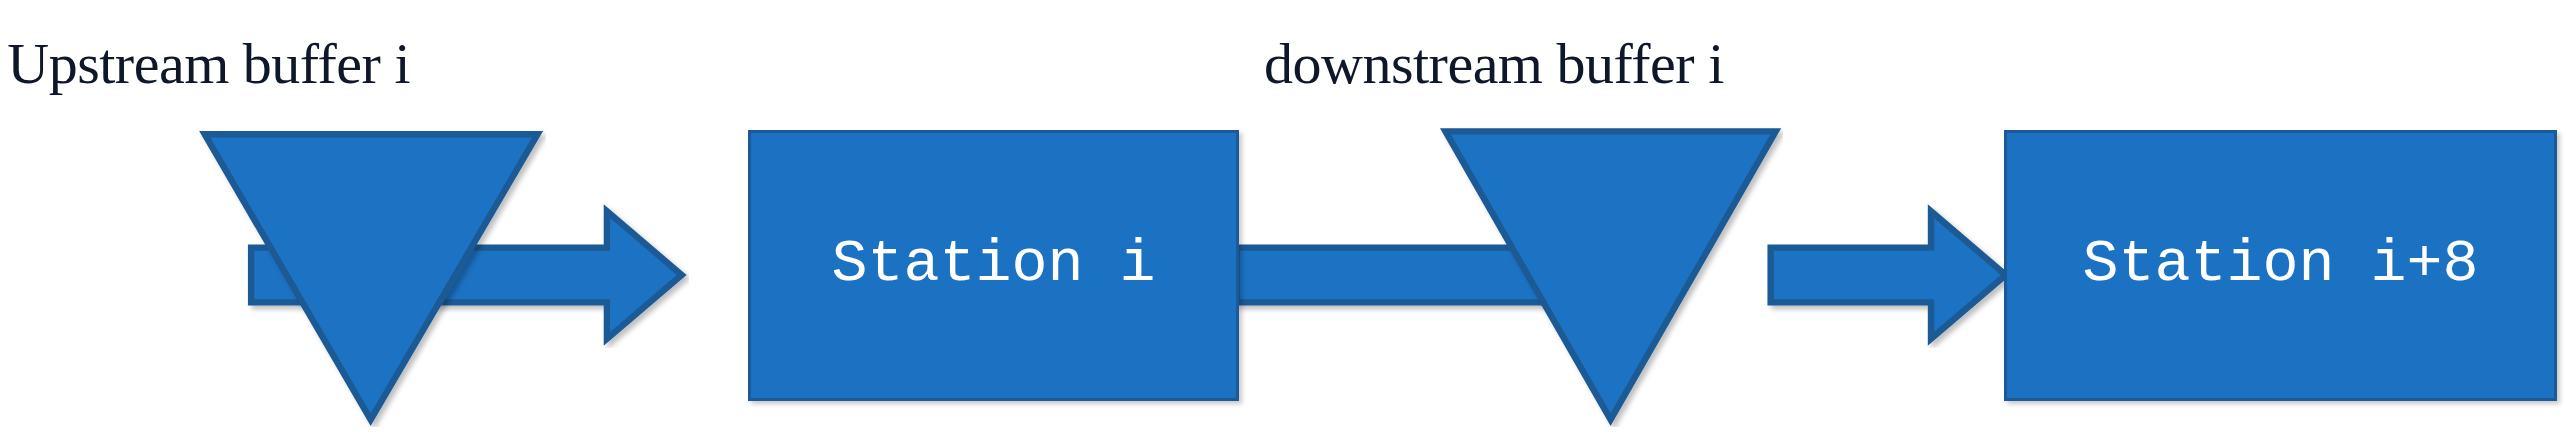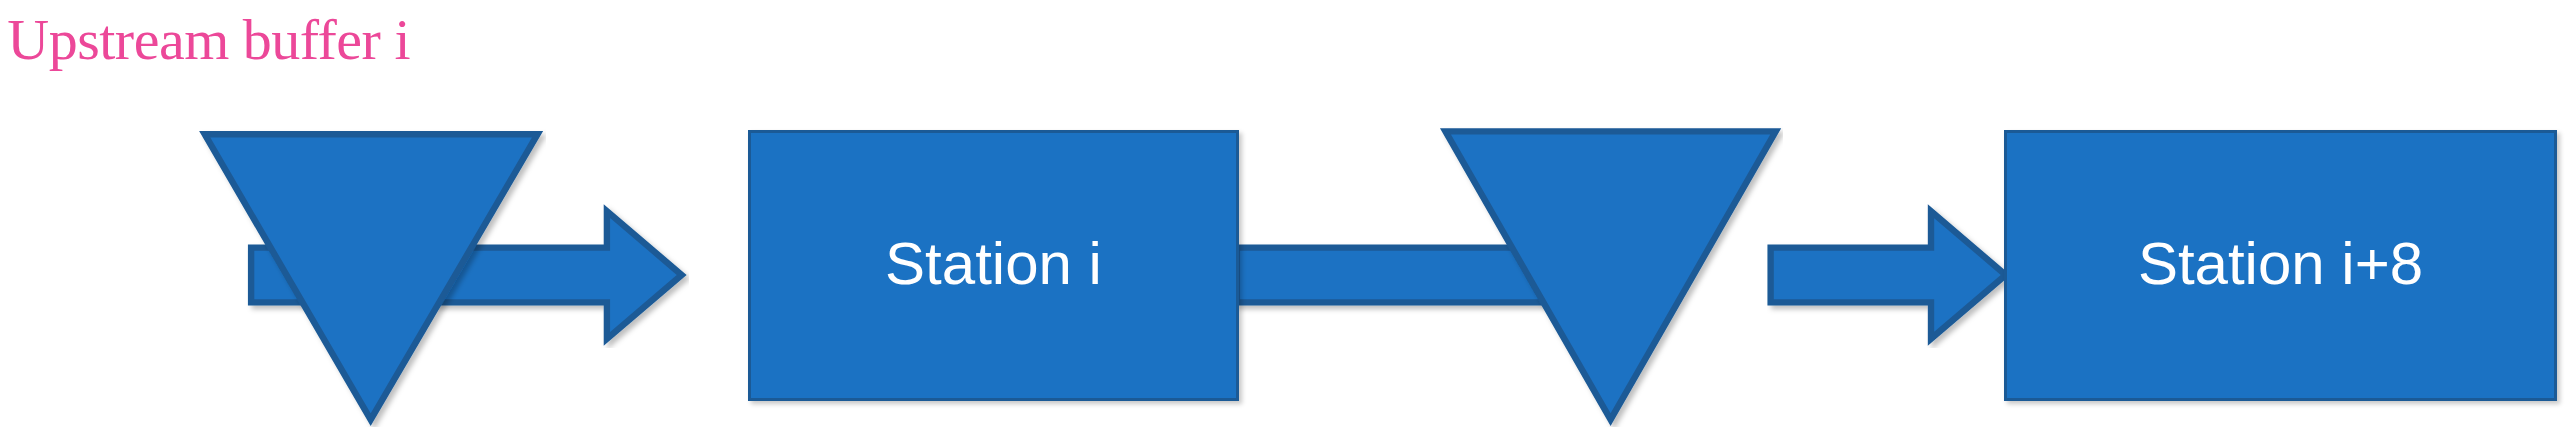--- a/index.html
+++ b/index.html
@@ -10,25 +10,26 @@
   #canvas {
     position: relative;
     width: 2576px;
     height: 449px;
     background: #ffffff;
     overflow: hidden;
     font-family: "Liberation Serif", "DejaVu Serif", serif;
   }
   .label {
     position: absolute;
-    color: #ec4899;
+    color: #0f172a;
     font-family: "Liberation Serif", "DejaVu Serif", serif;
     font-weight: 400;
     white-space: nowrap;
     line-height: 1;
+    margin-top: 24px;
   }
   #label-upstream {
     left: 7.3px;
     top: 11px;
     font-size: 58px;
     letter-spacing: -0.5px;
   }
   #label-downstream {
     left: 1264px;
     top: 11px;
@@ -41,21 +42,21 @@
   }
   .station-box {
     position: absolute;
     display: flex;
     align-items: center;
     justify-content: center;
     box-sizing: border-box;
     background: #1B72C3;
     border: 3.6px solid #1B5A96;
     color: #ffffff;
-    font-family: Liberation Sans, sans-serif;
+    font-family: Liberation Mono, monospace;
     font-size: 60px;
     line-height: 1;
     white-space: nowrap;
     box-shadow: 2.7px 2.7px 4.6px rgba(0,0,0,0.22);
   }
   #station-i-box {
     left: 748px;
     top: 130px;
     width: 491px;
     height: 271px;
@@ -80,20 +81,21 @@
   .z-box { z-index: 4; }
   .z-label { z-index: 5; }
 </style>
 </head>
 <body>
 
 <div id="canvas">
 
   <div class="label z-label" id="label-upstream">Upstream buffer i</div>
 
+  <div class="label z-label" id="label-downstream">downstream buffer i</div>
 
   <svg class="shape-svg z-arrow" id="arrow-1" width="447" height="146" viewBox="0 0 490 160">
     <defs>
       <filter id="shadow-a1" x="-20%" y="-20%" width="150%" height="150%">
         <feDropShadow dx="4" dy="4" stdDeviation="3" flood-color="#000000" flood-opacity="0.25"></feDropShadow>
       </filter>
     </defs>
     <polygon filter="url(#shadow-a1)" points="10,50 400,50 400,10 482,80 400,150 400,110 10,110" fill="#1B72C3" stroke="#1B5A96" stroke-width="7" stroke-linejoin="miter"></polygon>
   </svg>
 

